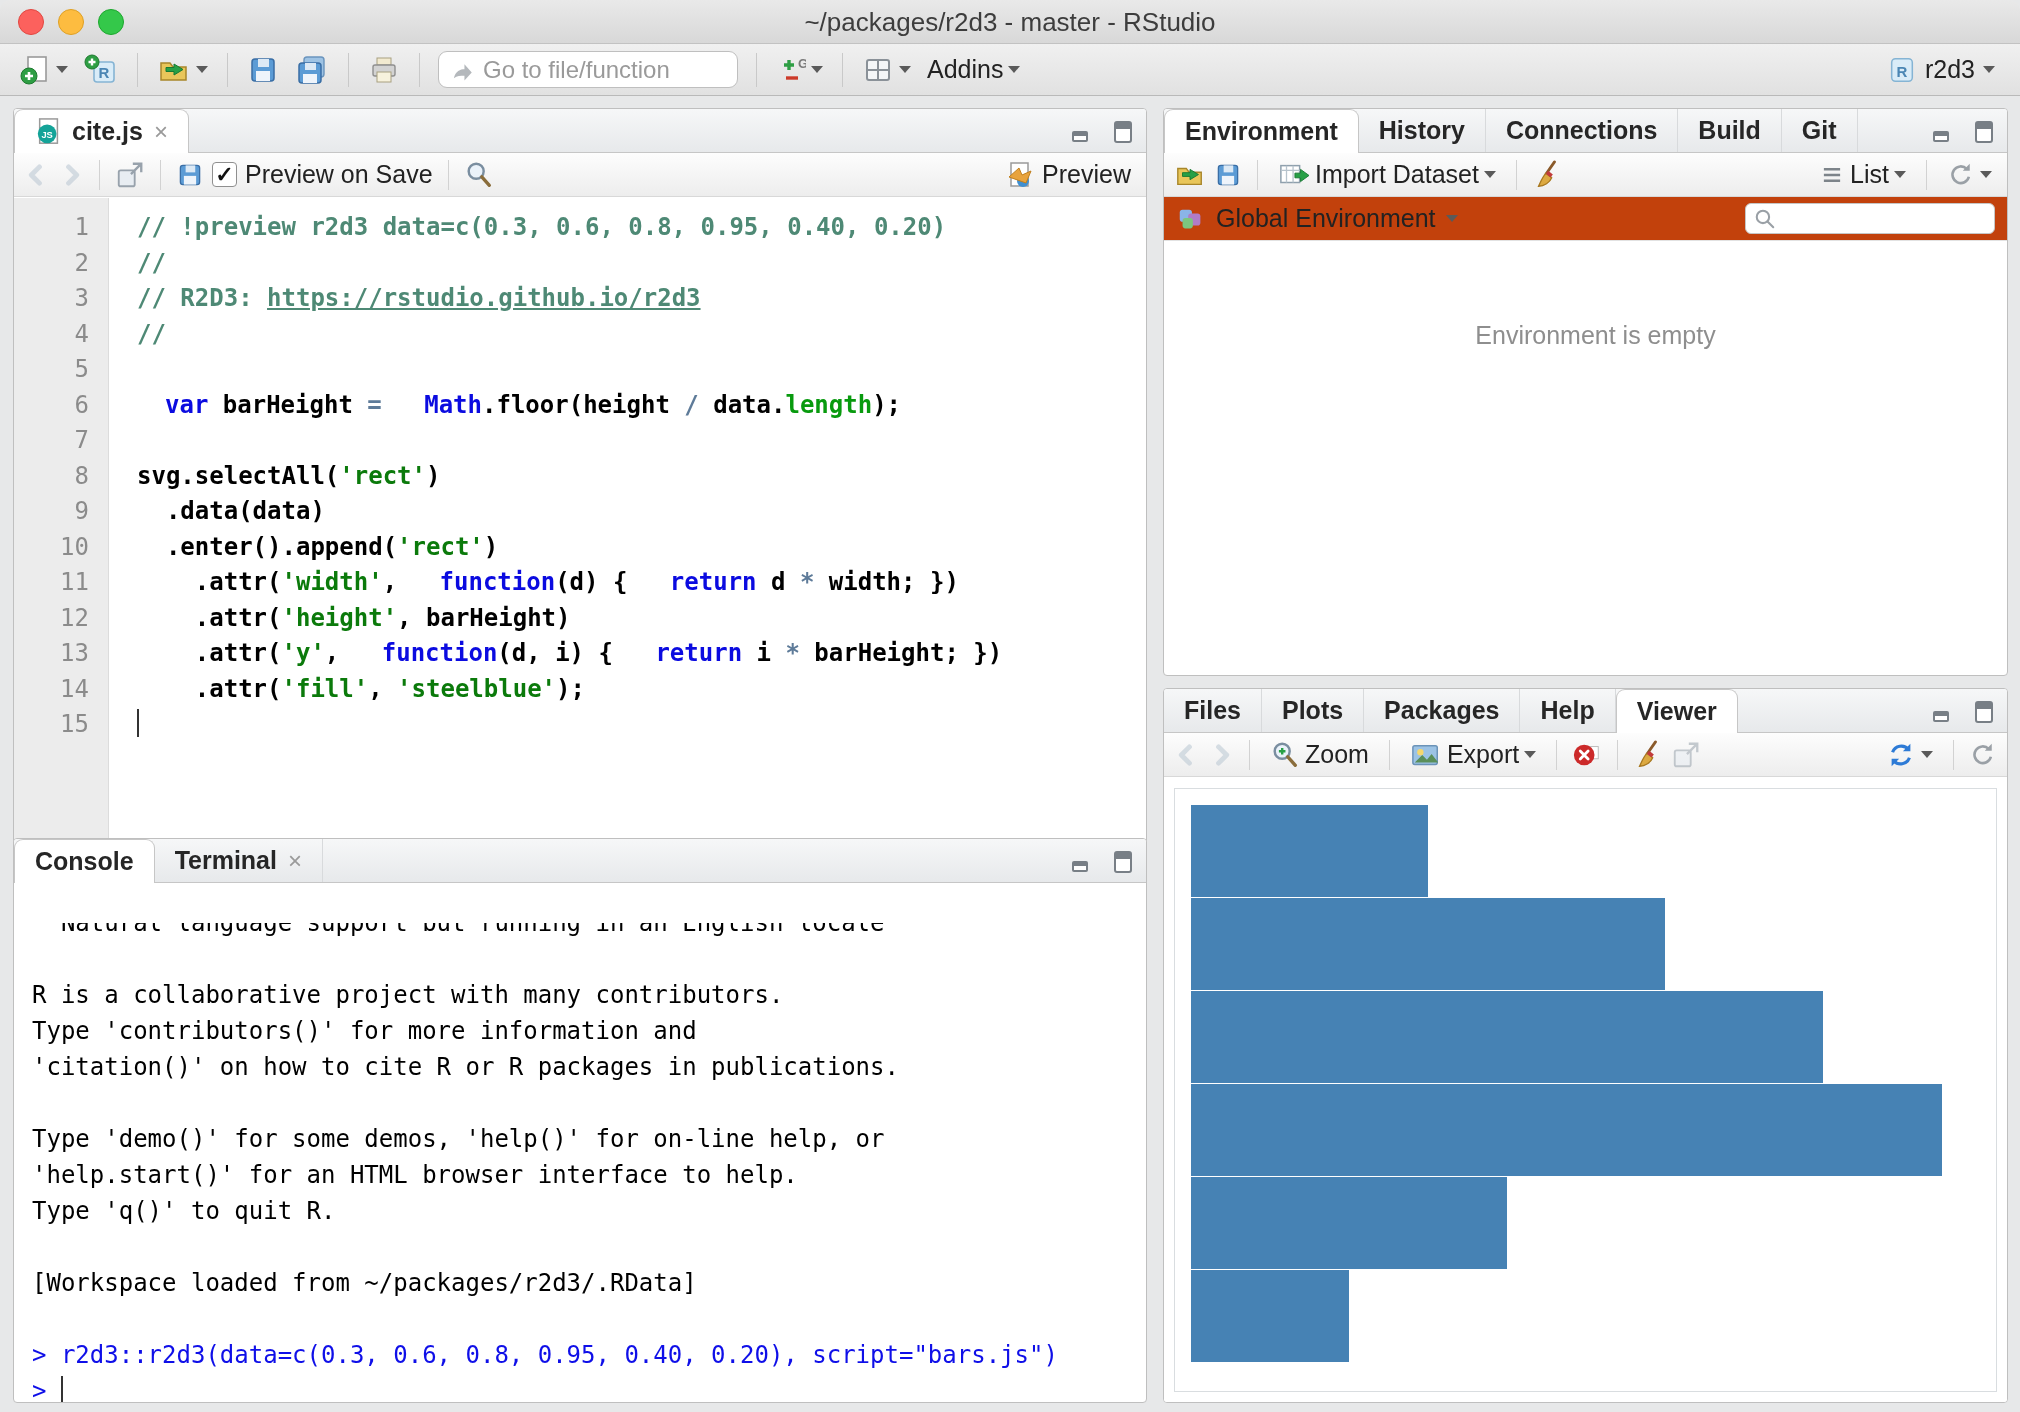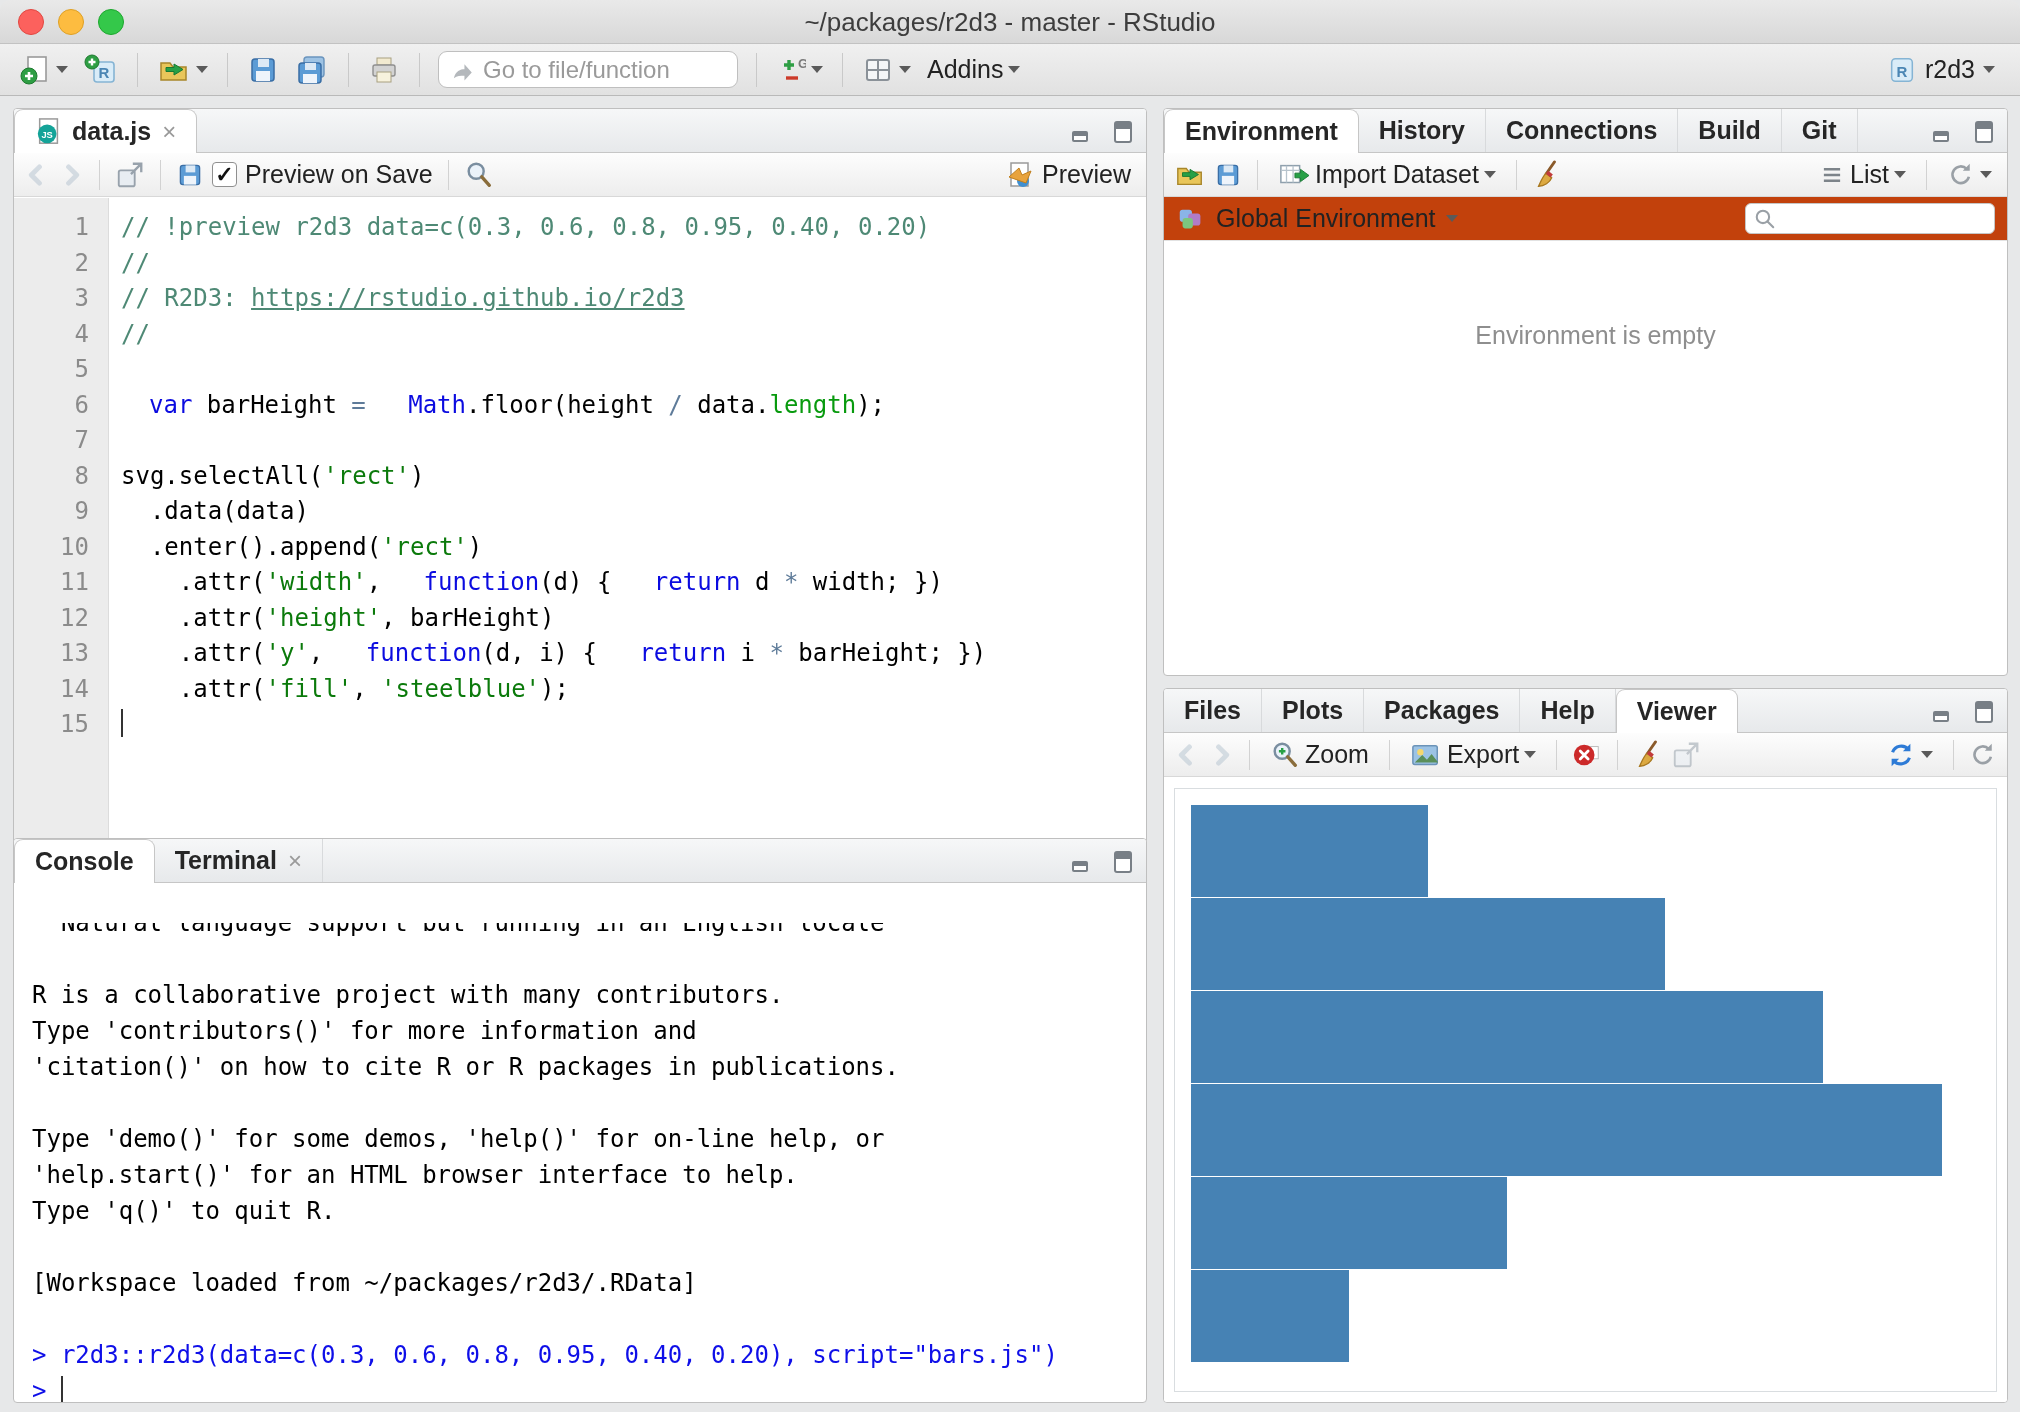--- a/index.html
+++ b/index.html
@@ -81,21 +81,21 @@
     font-size:25px; color:#222; position:relative;
   }
   .pdiv { width:1px; height:30px; background:#d2d2d2; margin:0 7px; }
 
   
   .editor { position:absolute; top:89px; left:0; right:0; bottom:30px; background:#fff; overflow:hidden; }
   .gutterbg { position:absolute; left:0; top:0; bottom:0; width:95px; background:#ececec; border-right:1px solid #dcdcdc; }
   .codelines { position:absolute; left:0; top:12px; right:0; font:24px/35.5px "DejaVu Sans Mono", monospace; white-space:pre; }
   .crow { display:flex; height:35.5px; }
   .ln { width:95px; flex:0 0 95px; text-align:right; padding-right:20px; color:#8b8b8b; }
-  .src { padding-left:12px; color:#000; }
+  .src { padding-left:28px; color:#000;font-weight:bold; }
   .tok-c { color:#4e8975; }
   .tok-u { color:#4e8975; text-decoration:underline; }
   .tok-k { color:#0b0be0;margin-left:28px; }
   .tok-s { color:#0b7a0b; }
   .tok-g { color:#089a0e; }
   .tok-o { color:#5e7b99; }
   .cursorbar { display:inline-block; width:2px; height:28px; background:#333; vertical-align:-5px; }
 
   .statusbar {
     position:absolute; left:0; right:0; bottom:0; height:30px;
@@ -245,21 +245,21 @@
   </div>
 
   <div class="pane pane-source">
     <div class="tabbar">
       <div class="tab active">
         <svg class="ic" width="28" height="30" viewBox="0 0 30 32">
           <rect x="5" y="2" width="19" height="26" fill="#fff" stroke="#9a9a9a" stroke-width="1.6"></rect>
           <circle cx="13" cy="18" r="10" fill="#14a398"></circle>
           <text x="13" y="22" font-size="10" fill="#fff" text-anchor="middle" font-weight="bold" font-family="Liberation Sans, sans-serif">JS</text>
         </svg>
-        <span>data.js</span>
+        <span>cite.js</span>
         <span class="x">×</span>
       </div>
       <div class="minmax">
         <svg class="ic" width="26" height="26" viewBox="0 0 26 26">
           <rect x="2" y="12" width="16" height="11" rx="2" fill="#7d8finish288" fill-opacity="0"></rect>
           <rect x="2" y="12" width="16" height="11" rx="2" fill="#787f86"></rect>
           <rect x="4" y="17" width="12" height="4" fill="#fff"></rect>
         </svg>
         <svg class="ic" width="26" height="26" viewBox="0 0 26 26">
           <rect x="7" y="3" width="16" height="20" rx="2" fill="#fff" stroke="#787f86" stroke-width="2"></rect>

